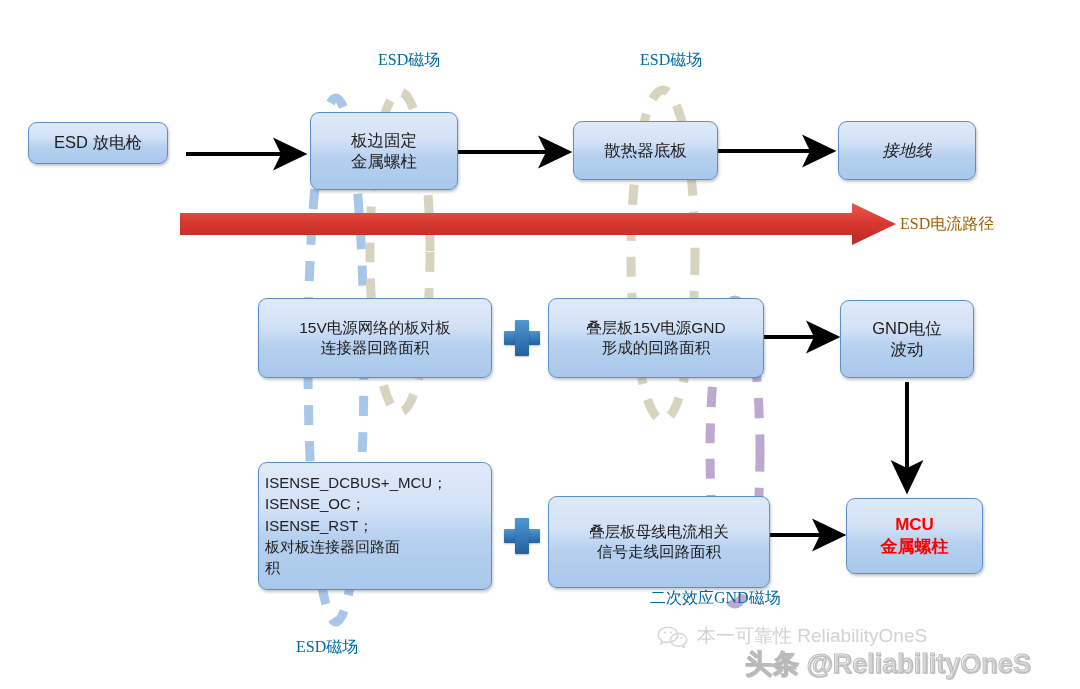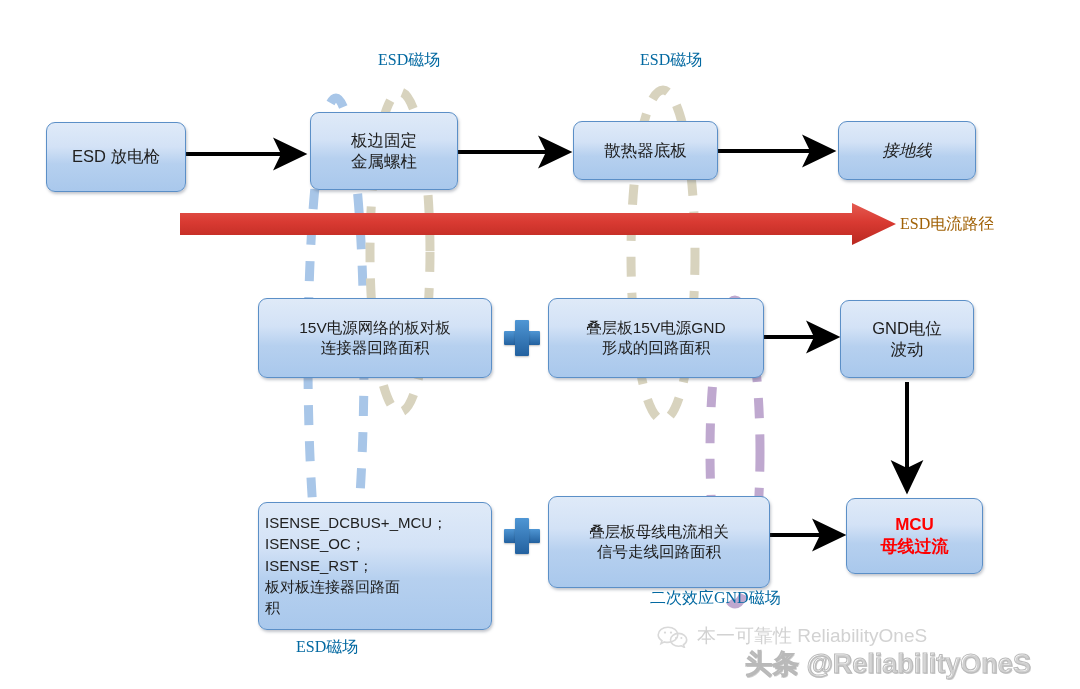--- a/index.html
+++ b/index.html
@@ -30,21 +30,21 @@
     display:flex;align-items:center;justify-content:center;
     text-align:center;
     color:#202020;
     line-height:1.3;
     padding:2px 6px;
   }
   .box .txt{display:block;width:100%;white-space:pre-line;}
 
   .box-top{font-size:16.5px;}
   .box-mid{font-size:15.5px;}
-  .box-sig{font-size:15px;text-align:left;align-items:flex-start;padding-top:9px;margin-top:40px;}
+  .box-sig{font-size:15px;text-align:left;align-items:flex-start;padding-top:9px;}
   .box-sig .txt{text-align:left;line-height:1.42;}
   .box-mcu{font-size:17px;font-weight:bold;color:#FF0000;}
 
   
   .plus{
     position:absolute;z-index:4;width:36px;height:36px;
   }
   .plus i{
     position:absolute;background:linear-gradient(to bottom,#4f96d4,#23619f);
     border-radius:1px;
@@ -113,21 +113,21 @@
     <line x1="458" y1="152" x2="568" y2="152" stroke="#000" stroke-width="4" marker-end="url(#ah)"></line>
     <line x1="718" y1="151" x2="832" y2="151" stroke="#000" stroke-width="4" marker-end="url(#ah)"></line>
 
     <line x1="764" y1="337" x2="836" y2="337" stroke="#000" stroke-width="4" marker-end="url(#ah)"></line>
 
     <line x1="907" y1="382" x2="907" y2="490" stroke="#000" stroke-width="4" marker-end="url(#ah)"></line>
 
     <line x1="770" y1="535" x2="842" y2="535" stroke="#000" stroke-width="4" marker-end="url(#ah)"></line>
   </svg>
 
-  <div class="box box-top" style="left:46px;top:122px;width:140px;height:70px;">
+  <div class="box box-top" style="left:28px;top:122px;width:140px;height:42px;">
     <span class="txt">ESD 放电枪</span>
   </div>
 
   <div class="box box-top" style="left:310px;top:112px;width:148px;height:78px;">
     <span class="txt">板边固定
 金属螺柱</span>
   </div>
 
   <div class="box box-top" style="left:573px;top:121px;width:145px;height:59px;">
     <span class="txt">散热器底板</span>
@@ -170,21 +170,21 @@
       <i class="v"></i>
   </div>
 
   <div class="box box-mid" style="left:548px;top:496px;width:222px;height:92px;">
     <span class="txt">叠层板母线电流相关
 信号走线回路面积</span>
   </div>
 
   <div class="box box-mcu" style="left:846px;top:498px;width:137px;height:76px;">
     <span class="txt">MCU
-母线过流</span>
+金属螺柱</span>
   </div>
 
   <div class="lbl" style="left:378px;top:50px;">ESD磁场</div>
 
   <div class="lbl" style="left:640px;top:50px;">ESD磁场</div>
 
   <div class="lbl lbl-red" style="left:900px;top:214px;">ESD电流路径</div>
 
   <div class="lbl" style="left:296px;top:637px;">ESD磁场</div>
 

